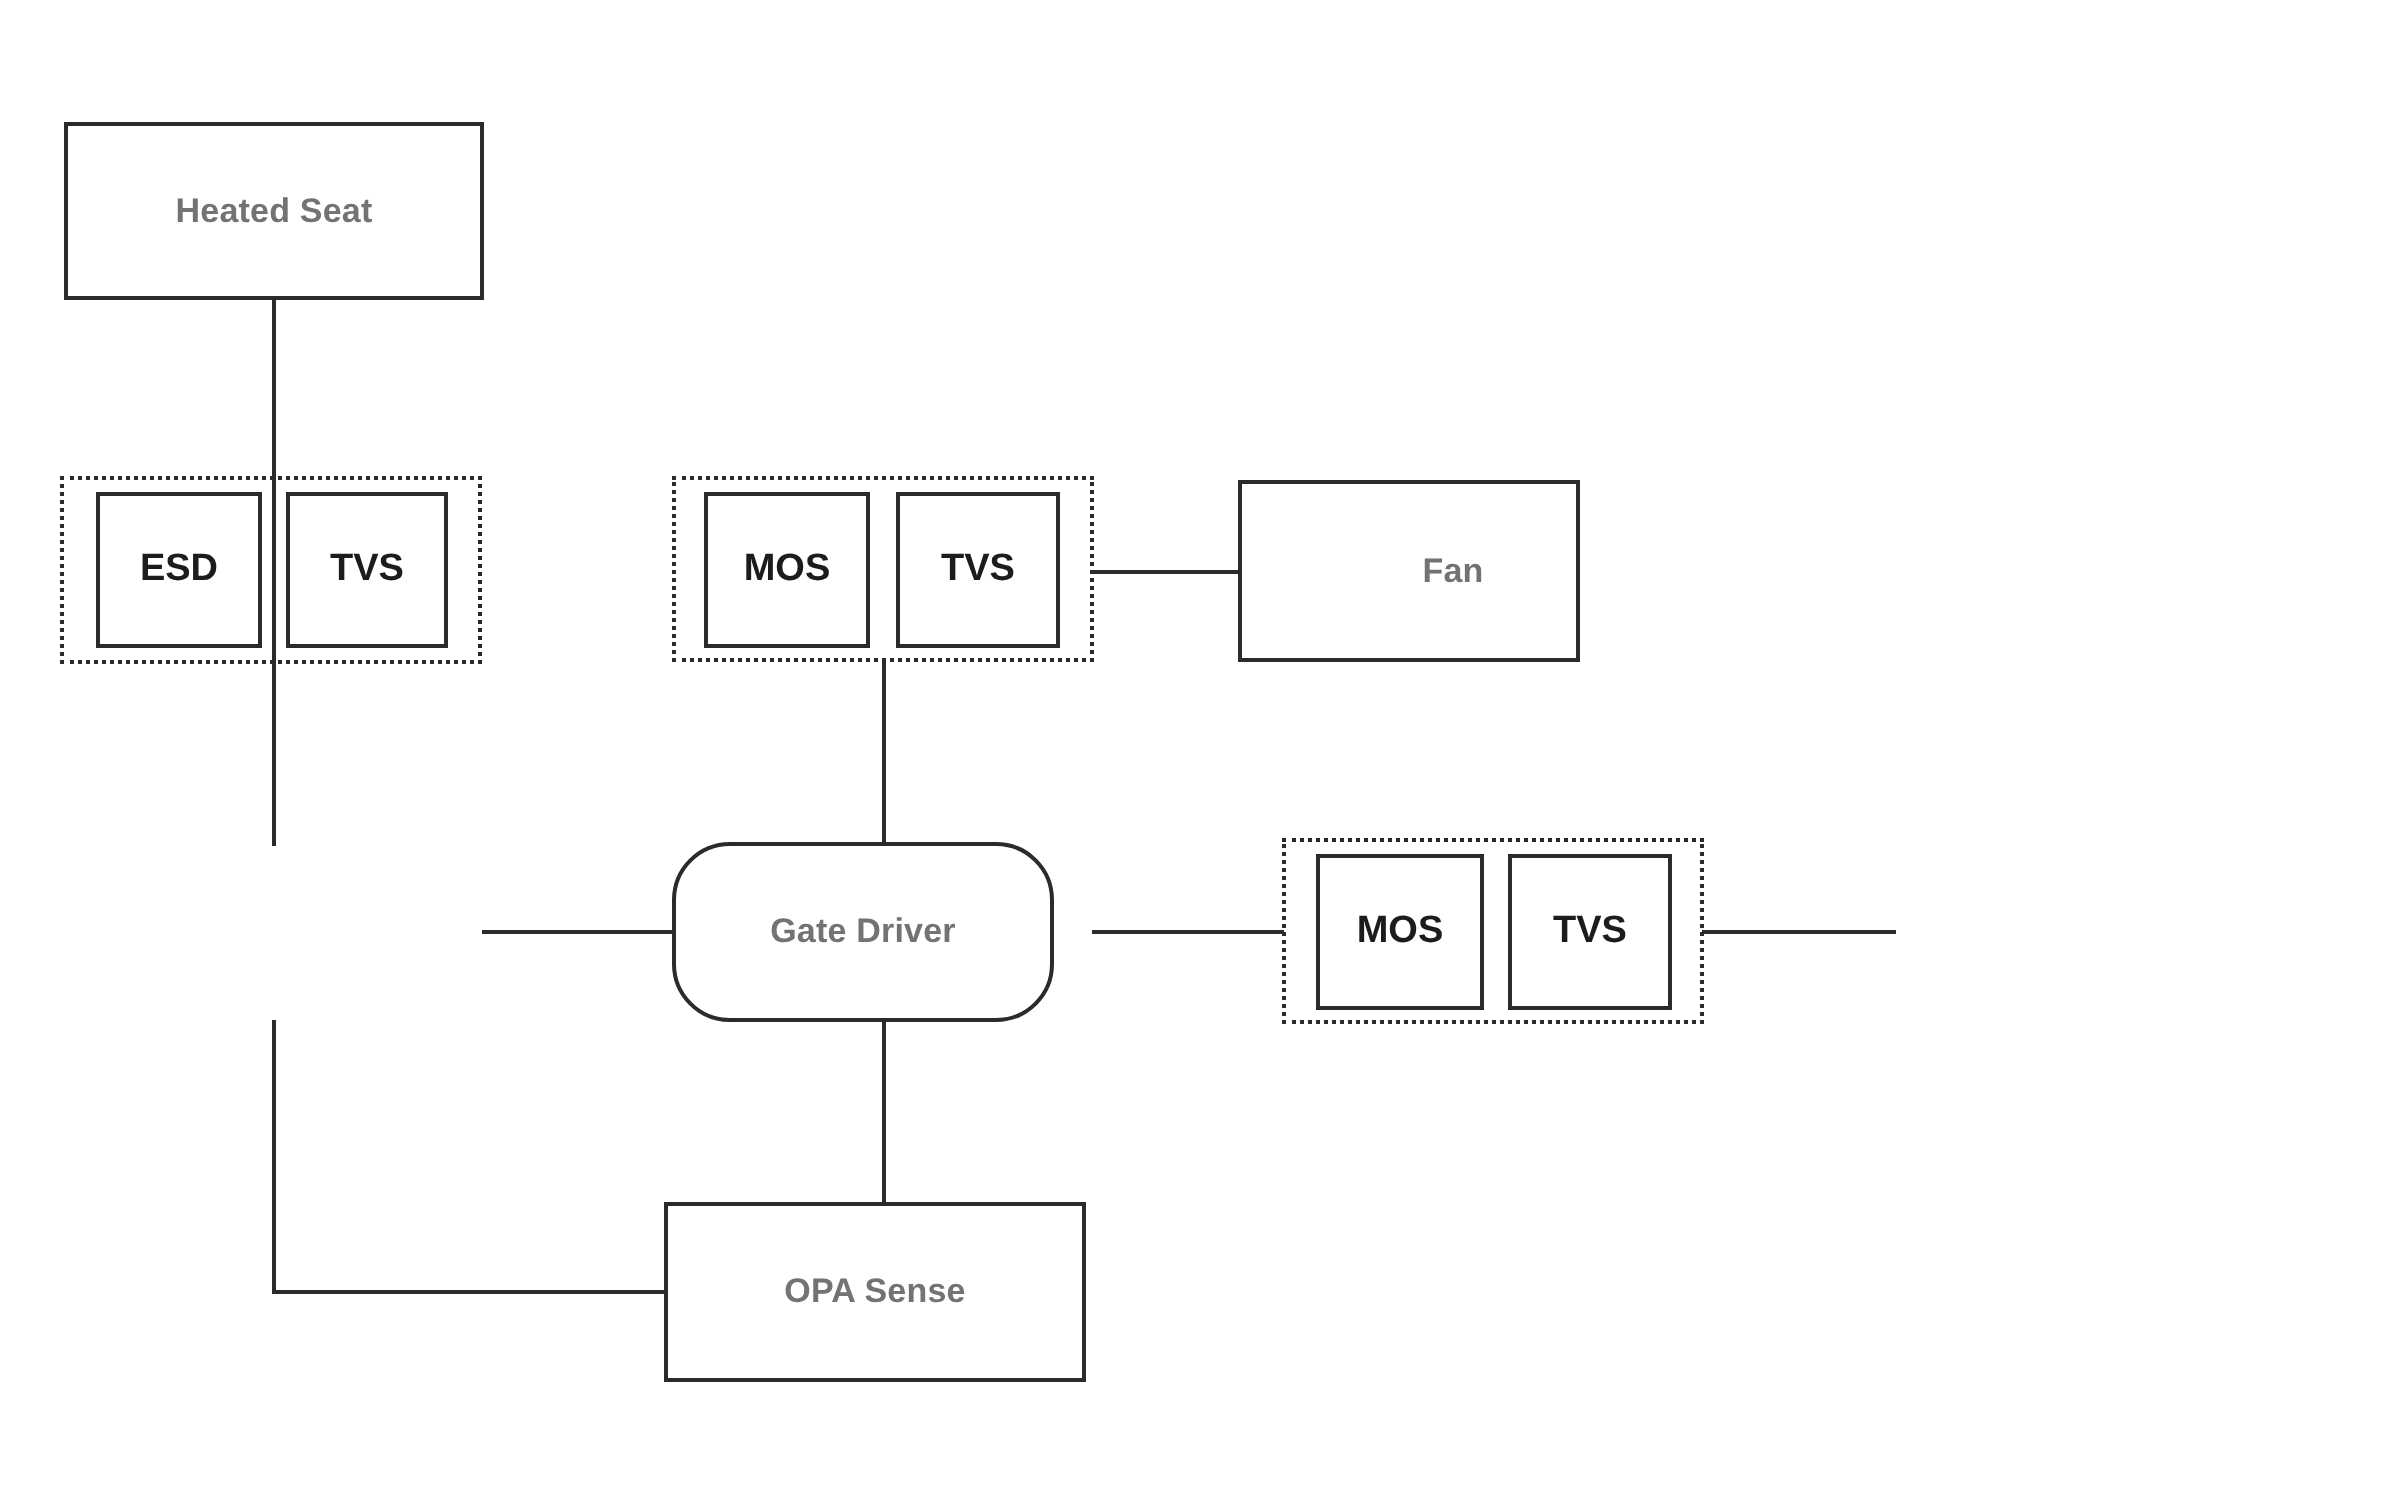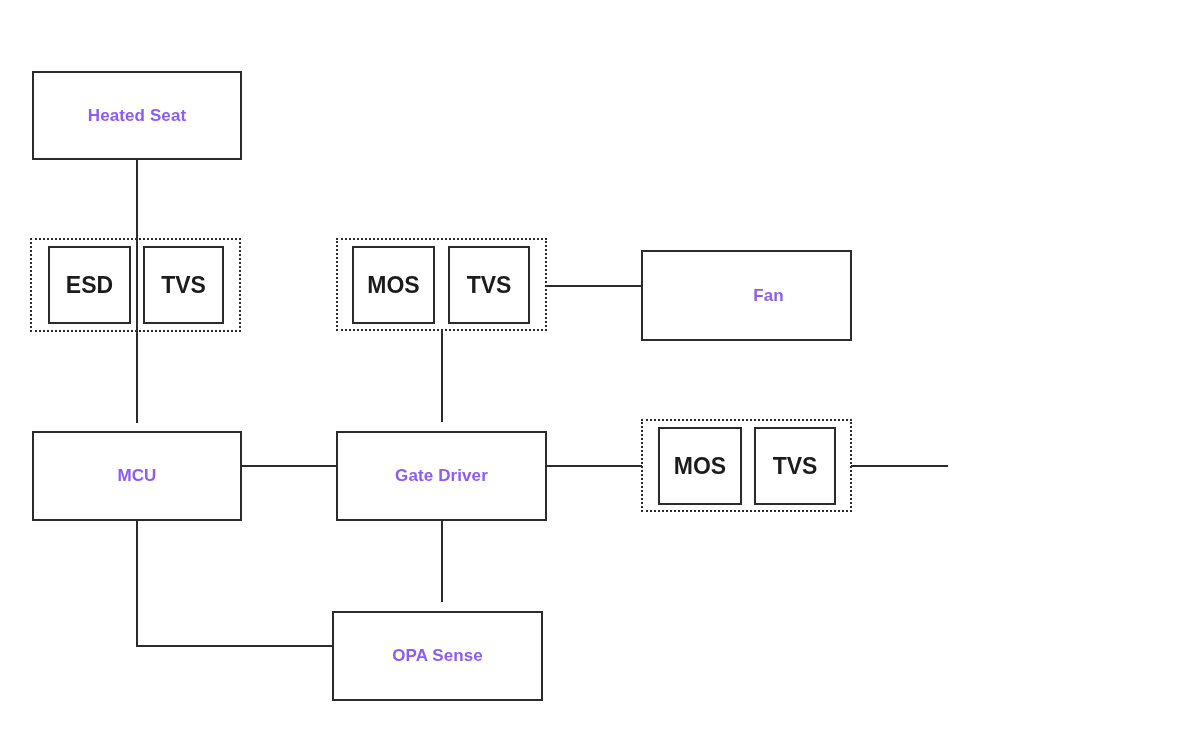--- a/index.html
+++ b/index.html
@@ -28,45 +28,44 @@
 
   
   .block {
     position: absolute;
     box-sizing: border-box;
     border: 2px solid #2b2b2b;
     background: #ffffff;
     display: flex;
     align-items: center;
     justify-content: center;
-    color: #8b5cf6;
+    color: #737373;
     font-size: 17px;
     font-weight: 600;
     letter-spacing: .1px;
     font-family: "Liberation Sans", sans-serif;
-    margin-top: 10px;
   }
 
   
   .group {
     position: absolute;
     box-sizing: border-box;
     border: 2px dotted #2b2b2b;
     background: transparent;
   }
   .chip {
     position: absolute;
     box-sizing: border-box;
     border: 2px solid #2b2b2b;
     background: #ffffff;
     display: flex;
     align-items: center;
     justify-content: center;
     color: #1c1c1c;
-    font-size: 23px;
+    font-size: 19px;
     font-weight: 600;
     font-family: "Liberation Sans", sans-serif;
   }
 </style>
 </head>
 <body>
 
 <div id="canvas">
 
   <div class="wire wire-v" style="left:136px; top:150px; height:90px;"></div>
@@ -85,33 +84,30 @@
 
   <div class="wire wire-v" style="left:441px; top:510px; height:92px;"></div>
 
   <div class="wire wire-h" style="left:136px; top:645px; width:201px;"></div>
   <div class="wire wire-v" style="left:136px; top:510px; height:137px;"></div>
 
   <div class="block" style="left:32px; top:61px; width:210px; height:89px;">
     <span>Heated Seat</span>
   </div>
 
-  <div class="block" style="left:32px; top:421px; width:210px; height:90px;">
-    <span>MCU</span>
-  </div>
 
-  <div class="block" style="left:336px; top:421px; width:211px; height:90px;">
+  <div class="block" style="left:336px; top:421px; width:191px; height:90px;border-radius:29px;">
     <span>Gate Driver</span>
   </div>
 
   <div class="block" style="left:332px; top:601px; width:211px; height:90px;">
     <span>OPA Sense</span>
   </div>
 
-  <div class="block" style="left:641px; top:240px; width:211px; height:91px;padding-left:44px;">
+  <div class="block" style="left:619px; top:240px; width:171px; height:91px;padding-left:44px;">
     <span>Fan</span>
   </div>
 
 
   <div class="group" style="left:30px; top:238px; width:211px; height:94px;"></div>
   <div class="chip" style="left:48px; top:246px; width:83px; height:78px;">
     <span>ESD</span>
   </div>
   <div class="chip" style="left:143px; top:246px; width:81px; height:78px;">
     <span>TVS</span>

